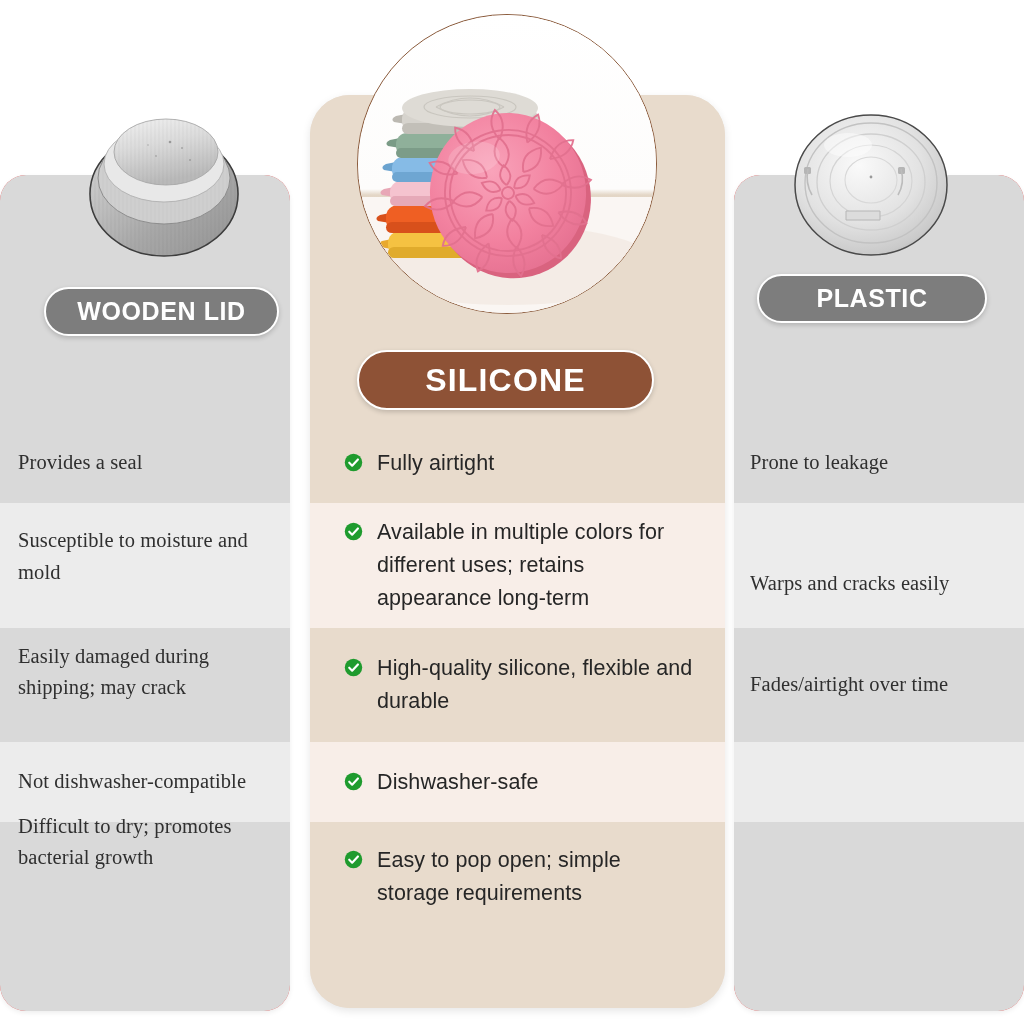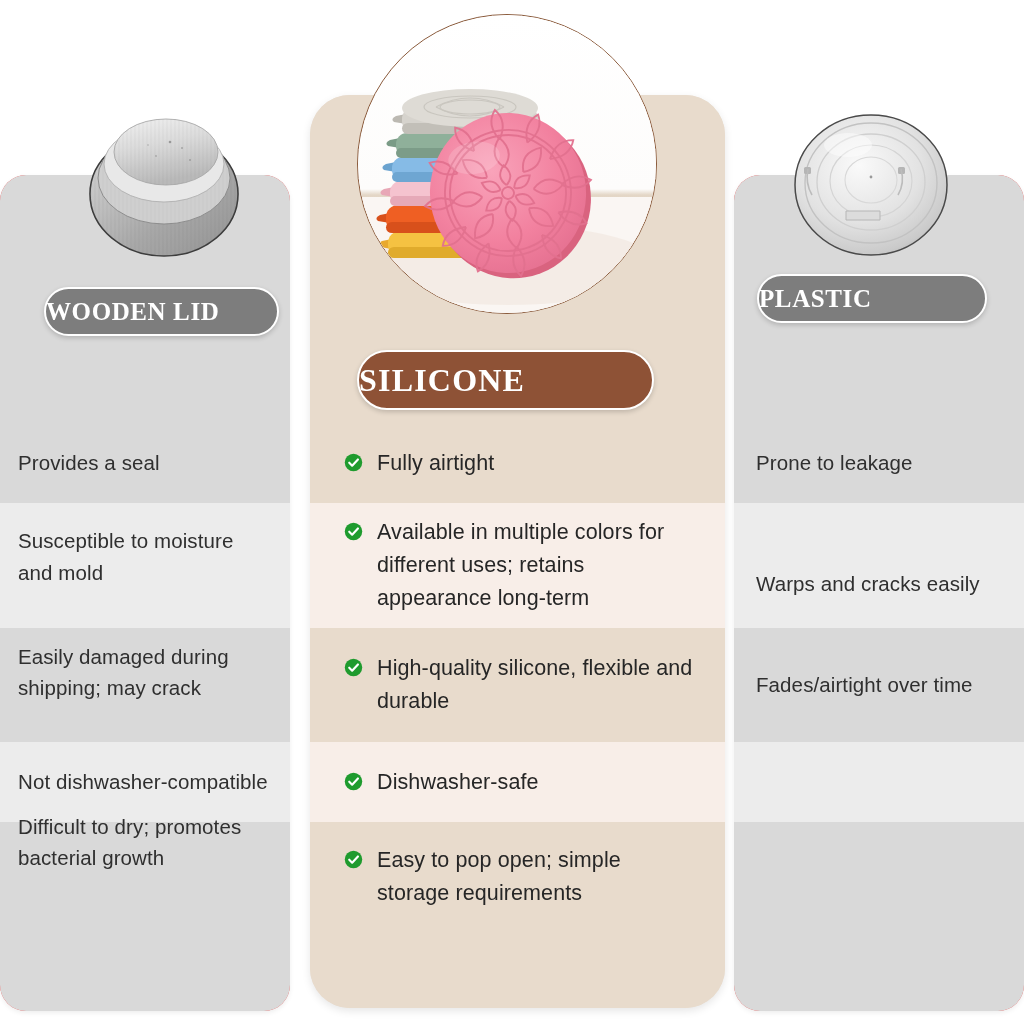--- a/index.html
+++ b/index.html
@@ -22,41 +22,42 @@
   
   .side-panel {
     position: absolute;
     top: 175px;
     width: 290px;
     height: 836px;
     border-radius: 26px;
     overflow: hidden;
     background: #ef4444;
     box-shadow: 0 2px 5px rgba(0,0,0,0.07);
+    font-family: Liberation Serif, serif;
   }
   #panel-left  { left: 0px;  }
   #panel-right { left: 734px; }
 
   
   .side-stripes { position: absolute; inset: 0; }
   .side-stripes .stripe {
     position: absolute;
     left: 0; right: 0;
     background: #d9d9d9;
   }
   .side-stripes .stripe.light { background: #ececec; }
 
   .side-cell {
     position: absolute;
     left: 0; right: 0;
     display: flex;
     align-items: center;
     padding: 0 18px;
   }
-  #panel-right .side-cell { padding-left: 22px; }
+  #panel-right .side-cell { padding-left: 16px; }
 
   .side-text {
     font-size: 20.5px;
     line-height: 1.52;
     color: #2f2f2f;
     letter-spacing: 0.1px;
   }
 
   
   #center-card {
@@ -122,23 +123,24 @@
     width: 300px; height: 300px;
     border: 1.6px solid #8a5a3b;
     background: #ffffff;
   }
 
   
   .badge {
     position: absolute;
     display: flex;
     align-items: center;
+    justify-content: center;
     border-radius: 999px;
     color: #ffffff;
-    font-family: Liberation Serif, serif;
+    font-family: Liberation Sans, sans-serif;
     font-weight: 700;
     text-align: center;
     white-space: nowrap;
     border: 2.5px solid #ffffff;
     box-shadow: 0 2px 5px rgba(0,0,0,0.18);
   }
   #badge-wooden {
     left: 44px; top: 287px;
     width: 235px; height: 49px;
     background: #7d7d7d;

